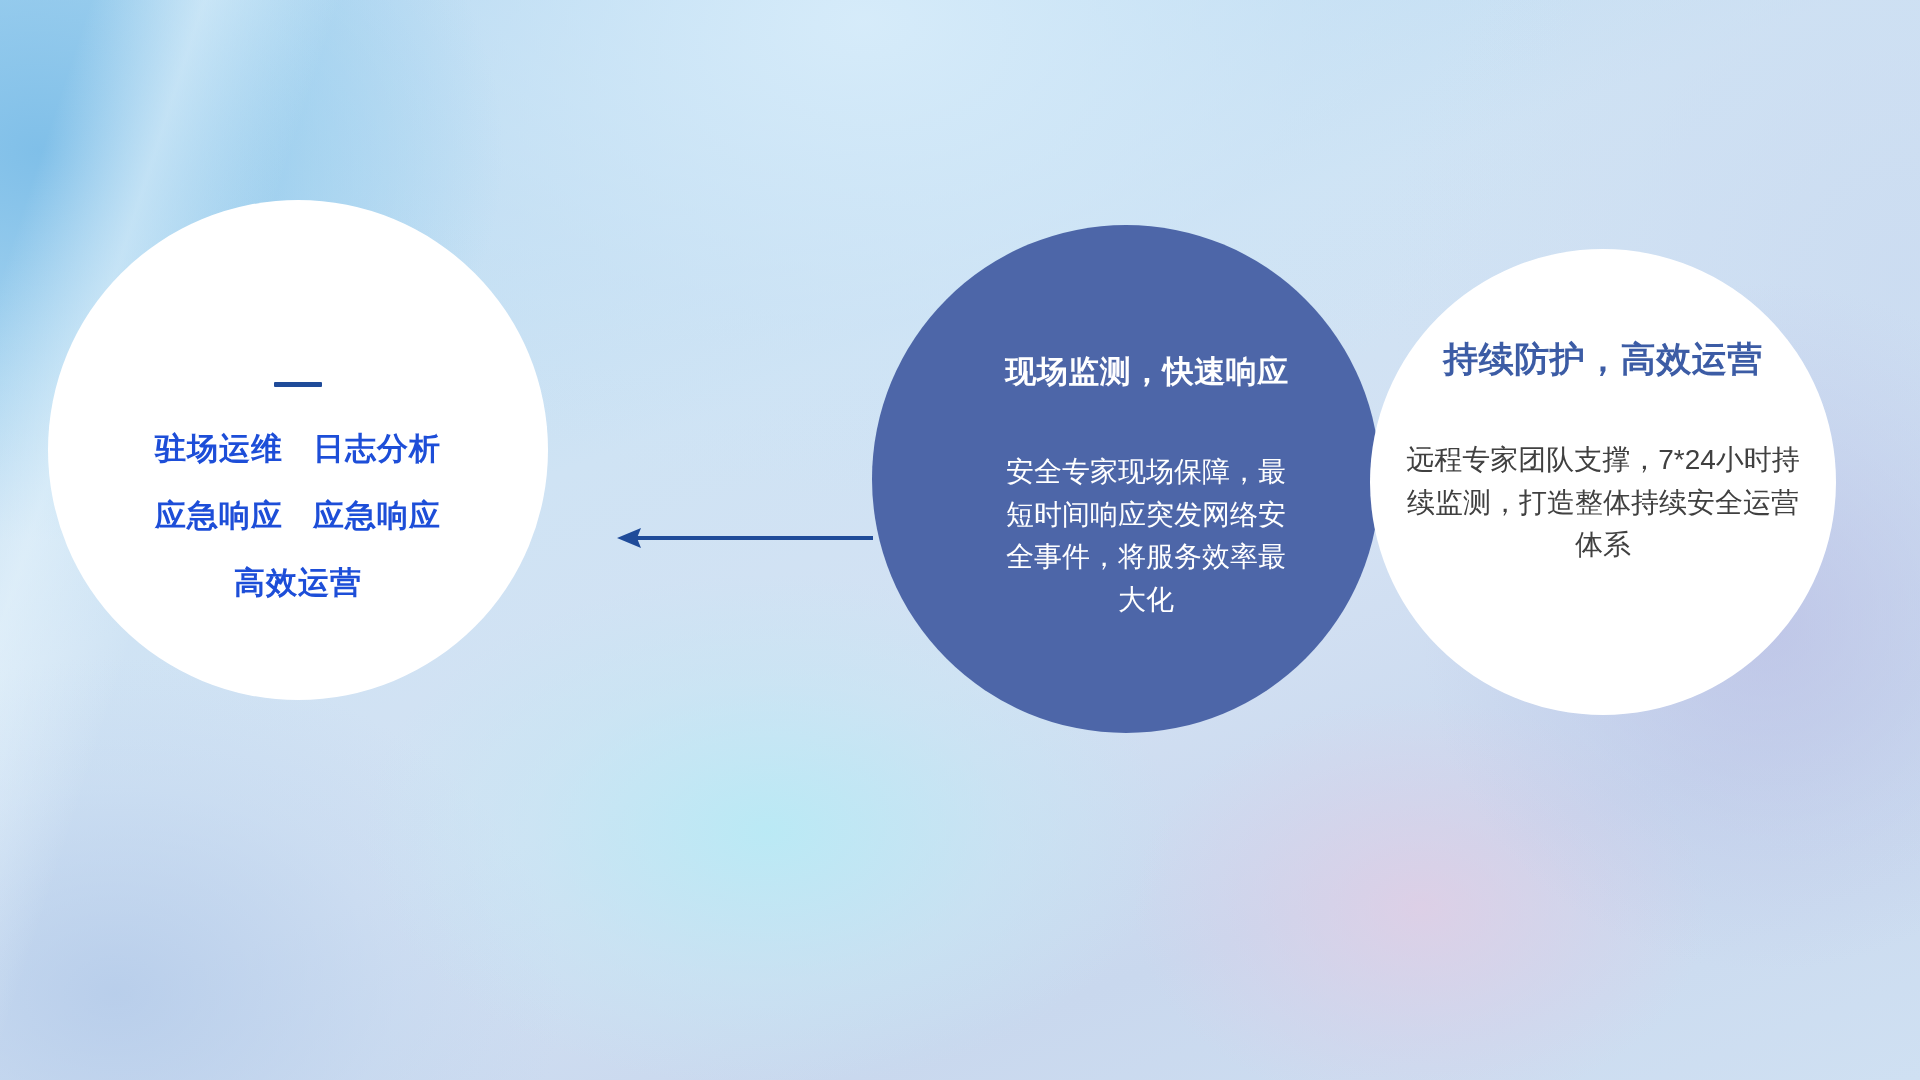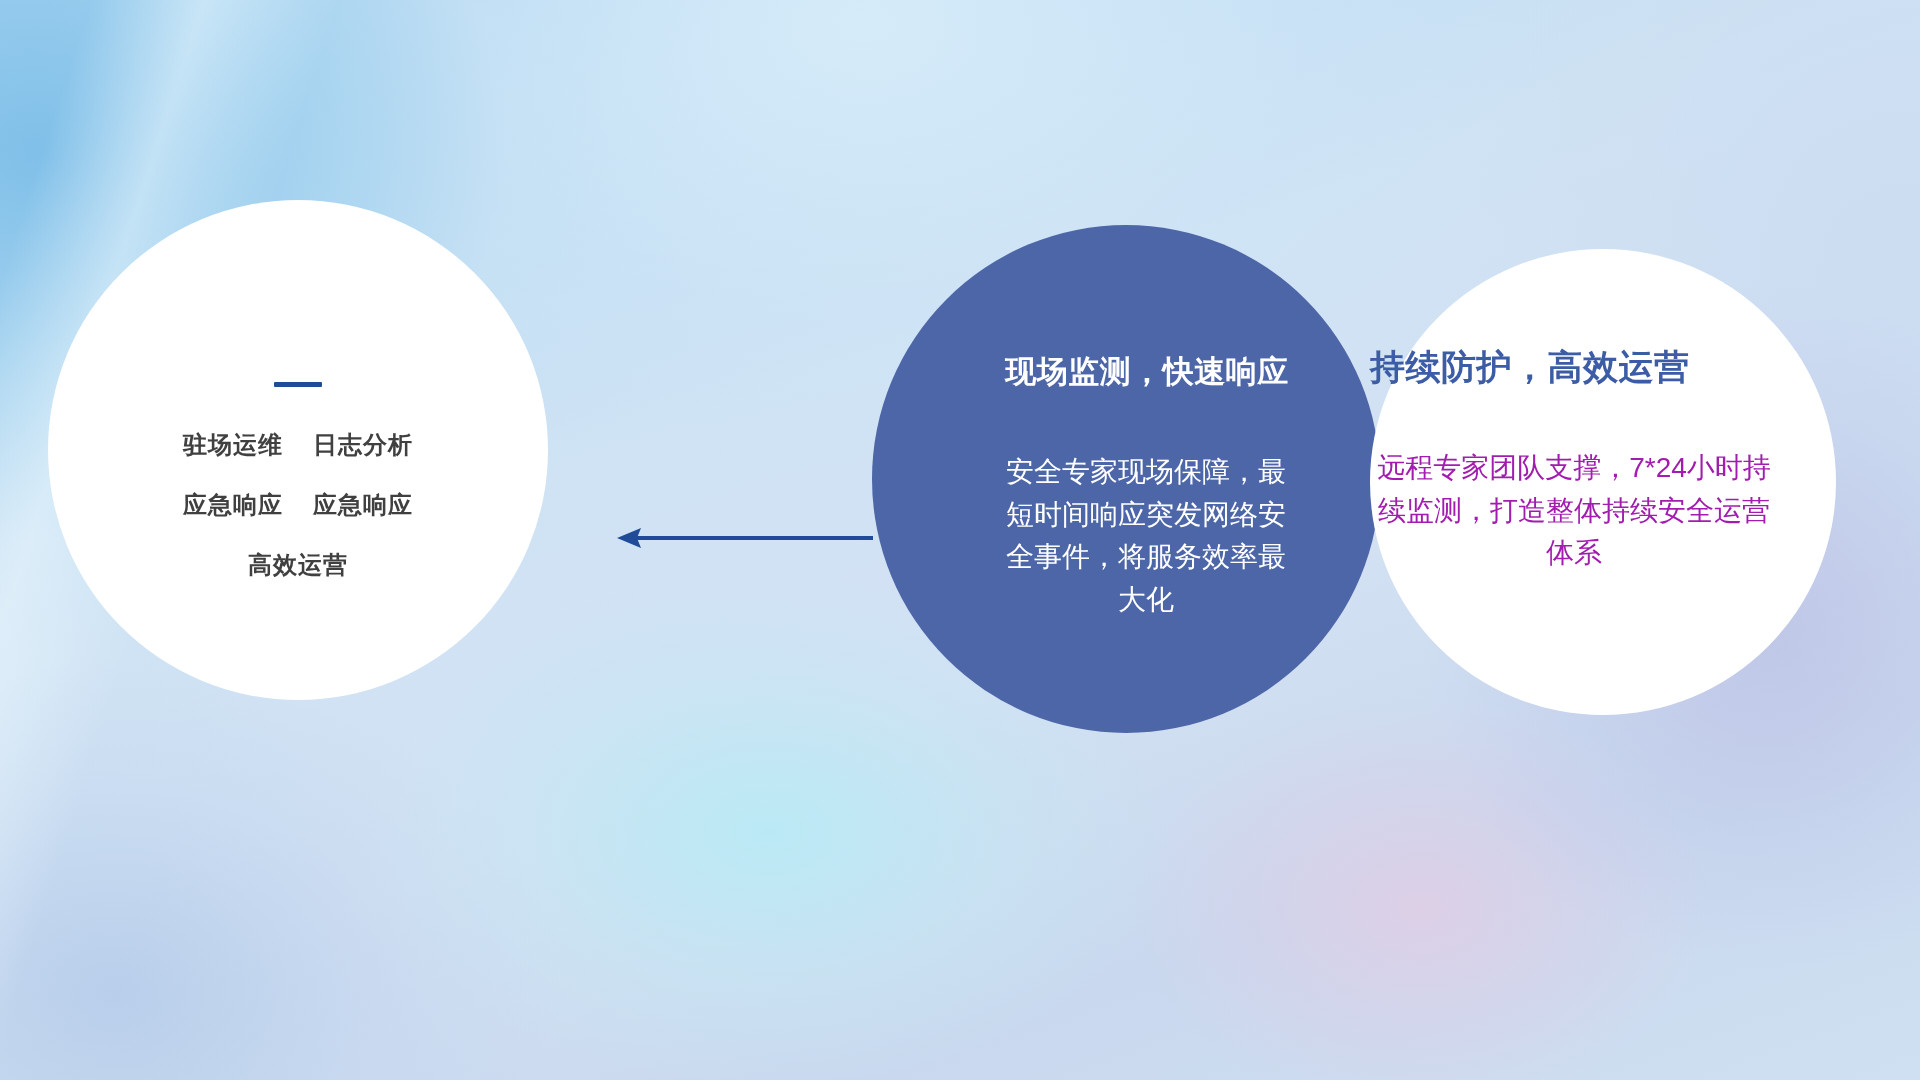--- a/index.html
+++ b/index.html
@@ -135,23 +135,23 @@
     box-sizing: border-box;
   }
   #left-divider {
     width: 48px;
     height: 5px;
     background: #1f4b99;
     border-radius: 1px;
     margin-bottom: 46px;
   }
   .left-line {
-    color: #404040;
+    color: #1d4ed8;
     font-weight: bold;
-    font-size: 24px;
+    font-size: 31px;
     letter-spacing: 1px;
     line-height: 1.0;
     margin-bottom: 36px;
     white-space: nowrap;
   }
   .left-line:last-child { margin-bottom: 0; }
   .left-gap { display: inline-block; width: 30px; }
 
   
   #arrow {
@@ -193,40 +193,41 @@
     color: #ffffff;
     font-size: 28px;
     line-height: 1.52;
     text-align: center;
   }
 
   
   #right-content {
     position: absolute;
     left: 1370px;
-    top: 242px;
+    top: 234px;
     width: 466px;
     height: 466px;
     z-index: 9;
     display: flex;
     flex-direction: column;
+    align-items: center;
     box-sizing: border-box;
     padding-top: 102px;
   }
   #right-title {
     color: #3c5ca5;
     font-weight: bold;
     font-size: 35px;
     letter-spacing: 0.5px;
     white-space: nowrap;
   }
   #right-body {
     margin-top: 56px;
     width: 408px;
-    color: #a21caf;
+    color: #404040;
     font-size: 28px;
     line-height: 1.52;
     text-align: center;
   }
 </style>
 </head>
 <body>
 
 <div id="slide">
 

